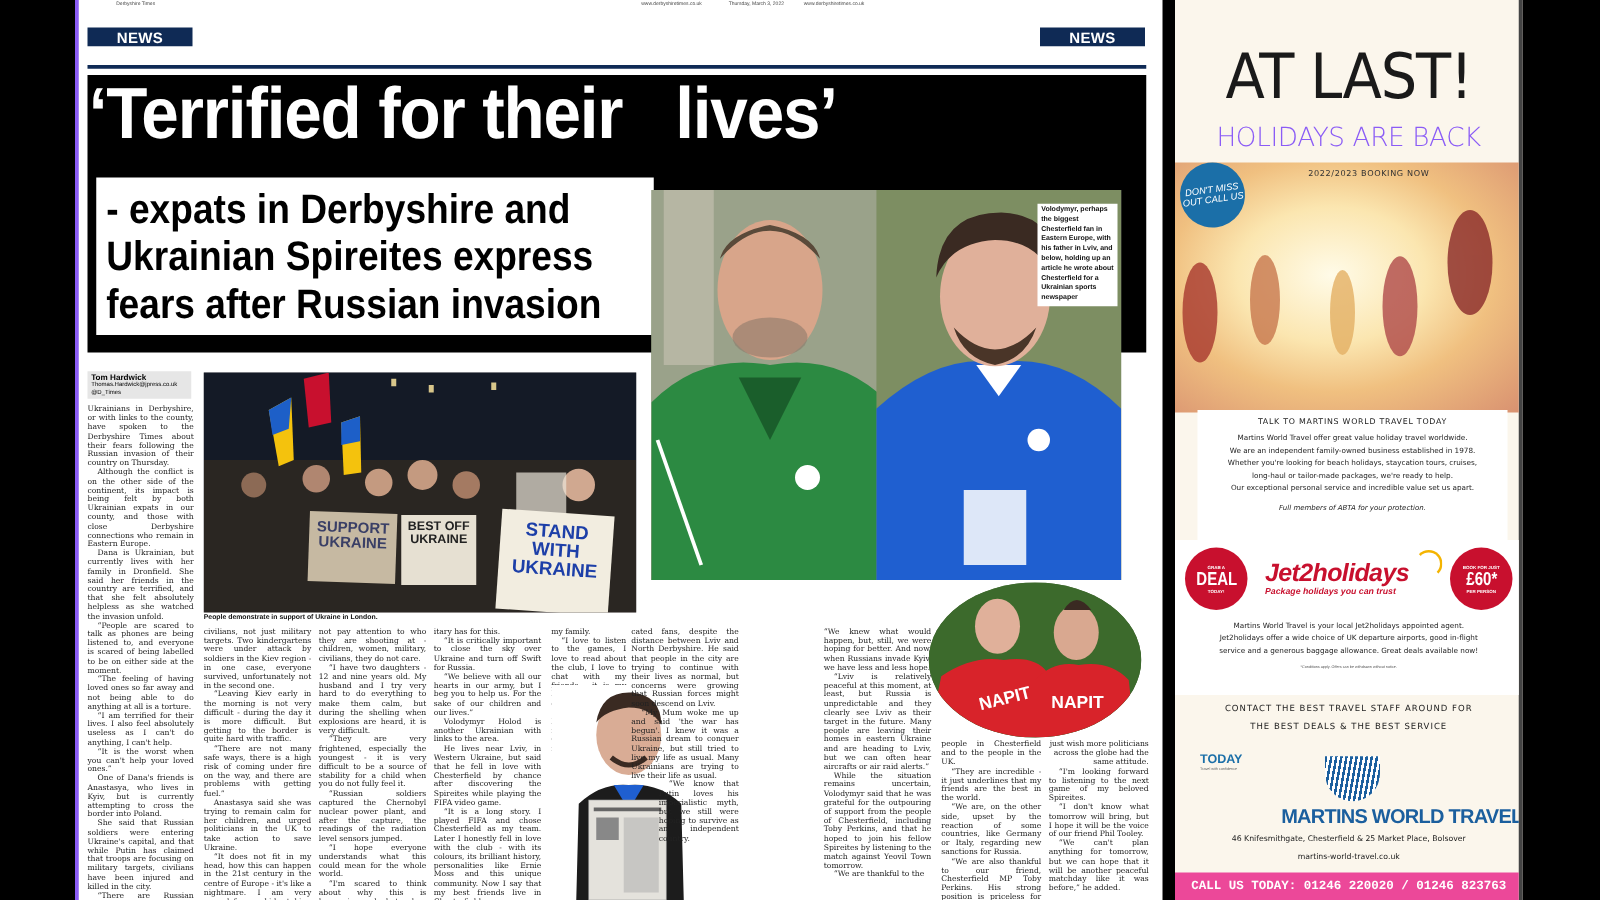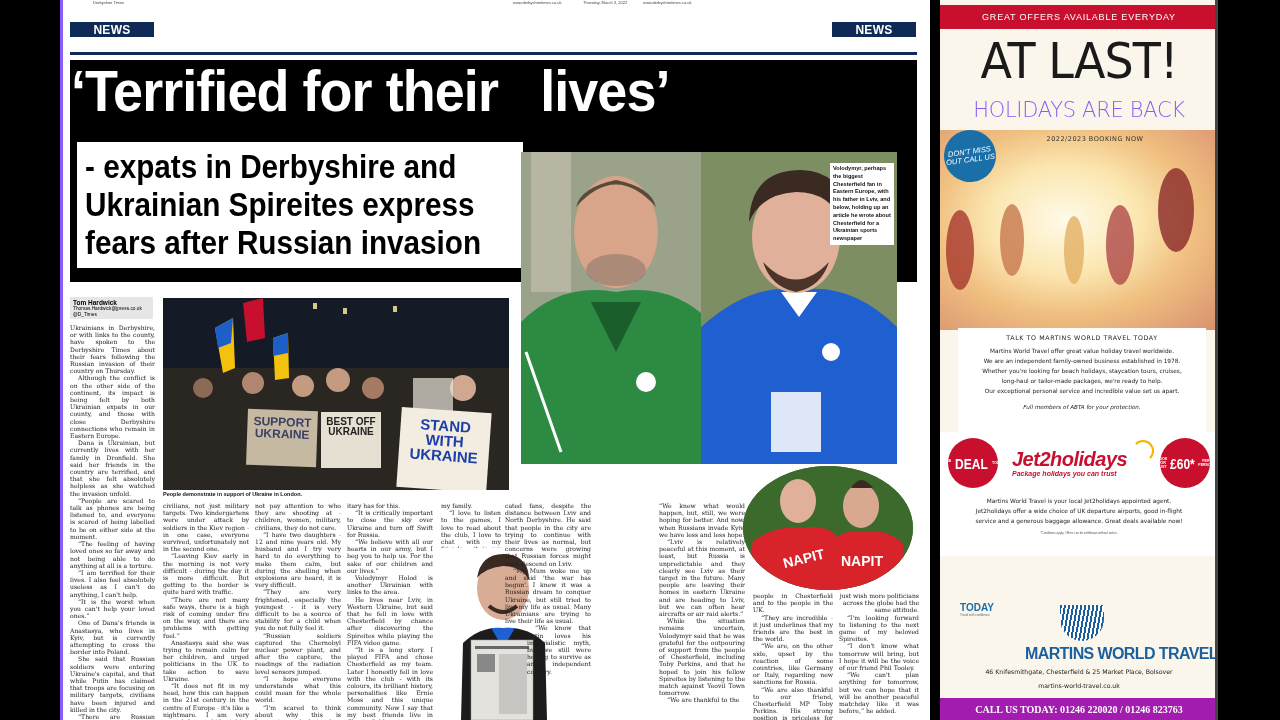--- a/index.html
+++ b/index.html
@@ -33,36 +33,36 @@
 .ad-atlast{position:absolute;left:0;top:36px;width:278px;text-align:center;font-family:"DejaVu Sans",sans-serif;font-size:50px;color:#1a1a1a;letter-spacing:-1px;transform:scaleX(.92);line-height:1}
 .ad-back{position:absolute;left:0;top:98px;width:278px;text-align:center;font-family:"DejaVu Sans",sans-serif;font-size:21px;color:#8b5cf6;font-weight:300;letter-spacing:-.3px}
 .ad-booking{position:absolute;left:16px;top:135px;width:278px;text-align:center;font-family:"DejaVu Sans",sans-serif;font-size:6.5px;color:#333;letter-spacing:.5px}
 .ad-beach{position:absolute;left:0;top:130px;width:278px;height:200px;background:radial-gradient(ellipse at 45% 45%,#fffbe8 0%,#fbe6b0 35%,#f0c080 60%,#d89070 100%)}
 .ad-circle{position:absolute;left:4px;top:130px;width:52px;height:52px;border-radius:50%;background:#1b6fa8;color:#fff;font-family:"Liberation Sans",sans-serif;font-style:italic;font-size:7.5px;line-height:8px;display:flex;align-items:center;justify-content:center;text-align:center;transform:rotate(-8deg)}
 .ad-info{position:absolute;left:18px;top:328px;width:248px;height:104px;background:#fff;text-align:center;font-family:"DejaVu Sans",sans-serif;color:#222}
 .ad-info .h{font-size:6.3px;letter-spacing:.6px;margin-top:6px}
 .ad-info .b{font-size:5.8px;line-height:10px;margin-top:5px}
 .ad-info .i{font-size:5.6px;font-style:italic;margin-top:8px}
 .ad-jet{position:absolute;left:0;top:432px;width:278px;height:124px;background:#fff}
-.deal{position:absolute;top:6px;width:50px;height:50px;border-radius:50%;background:#c8102e;color:#fff;font-family:"Liberation Sans",sans-serif;text-align:center;display:flex;flex-direction:row;align-items:center;justify-content:center}
+.deal{position:absolute;top:6px;width:50px;height:50px;border-radius:50%;background:#c8102e;color:#fff;font-family:"Liberation Sans",sans-serif;text-align:center;display:flex;flex-direction:column;align-items:center;justify-content:center}
 .deal .s{font-size:3.6px;font-weight:bold}
 .deal .l{font-size:15px;font-weight:bold;line-height:15px;transform:scaleX(.8)}
 .jet2{position:absolute;left:72px;top:16px;font-family:"Liberation Sans",sans-serif;font-weight:bold;font-style:italic;font-size:20px;color:#c8102e;letter-spacing:-.5px}
 .jet2tag{position:absolute;left:72px;top:38px;font-family:"Liberation Sans",sans-serif;font-weight:bold;font-style:italic;font-size:7px;color:#c8102e}
 .jet2sun{position:absolute;left:192px;top:8px;width:22px;height:22px;border:2px solid #f4b400;border-radius:50%;border-left-color:transparent;border-bottom-color:transparent}
 .jettext{position:absolute;left:0;top:64px;width:278px;text-align:center;font-family:"DejaVu Sans",sans-serif;font-size:5.8px;line-height:10px;color:#222}
 .jetcond{position:absolute;left:0;top:99px;width:278px;text-align:center;font-size:3px;color:#555;font-family:"Liberation Sans",sans-serif}
 .contact{position:absolute;left:0;top:560px;width:278px;text-align:center;font-family:"DejaVu Sans",sans-serif;font-size:6.8px;letter-spacing:.8px;line-height:14px;color:#222}
 .abta{position:absolute;left:20px;top:602px;font-family:"Liberation Sans",sans-serif;font-weight:bold;font-size:10px;color:#1b6fa8}
 .abta small{display:block;font-size:3px;font-weight:normal;color:#666}
 .mwt-logo{position:absolute;left:120px;top:605px;width:44px;height:36px;border-radius:0 0 22px 22px;background:repeating-linear-gradient(100deg,#1b5f9e 0 2px,#fff 2px 4px)}
 .mwt-name{position:absolute;left:0;top:645px;width:278px;text-align:right;font-family:"Liberation Sans",sans-serif;font-weight:bold;font-size:16px;color:#1b5f9e;letter-spacing:-.6px}
 .mwt-addr{position:absolute;left:0;top:668px;width:278px;text-align:center;font-family:"DejaVu Sans",sans-serif;font-size:6.2px;color:#222}
 .mwt-web{position:absolute;left:0;top:682px;width:278px;text-align:center;font-family:"DejaVu Sans",sans-serif;font-size:6.2px;color:#222}
-.callbar{position:absolute;left:0;top:698px;width:278px;height:22px;background:#a21caf;color:#fff;font-family:Liberation Serif, serif;font-weight:bold;font-size:10px;display:flex;align-items:center;justify-content:center;transform-origin:center}
+.callbar{position:absolute;left:0;top:698px;width:278px;height:22px;background:#ec4899;color:#fff;font-family:Liberation Mono, monospace;font-weight:bold;font-size:10px;display:flex;align-items:center;justify-content:center;transform-origin:center}
 </style>
 </head>
 <body>
 
 <div class="page">
   <div class="topstrip">
     <span style="left:30px">Derbyshire Times</span>
     <span style="left:450px">www.derbyshiretimes.co.uk</span>
     <span style="left:520px">Thursday, March 3, 2022</span>
     <span style="left:580px">www.derbyshiretimes.co.uk</span>
@@ -227,21 +227,20 @@
   </div>
   <div class="col" style="left:776px;top:592px;width:80px">
     <p style="text-indent:0;text-align:right">just wish more politicians across the globe had the same attitude.</p>
     <p>“I'm looking forward to listening to the next game of my beloved Spireites.</p>
     <p>“I don't know what tomorrow will bring, but I hope it will be the voice of our friend Phil Tooley.</p>
     <p>“We can't plan anything for tomorrow, but we can hope that it will be another peaceful matchday like it was before,” he added.</p>
   </div>
 </div>
 
 <div class="ad">
-  <div class="ad-top">GREAT OFFERS AVAILABLE EVERYDAY</div>
   <div class="ad-beach">
     <svg width="278" height="200" viewBox="0 0 278 200">
       <g fill="#a8382e" opacity=".8">
         <ellipse cx="20" cy="120" rx="14" ry="40"></ellipse>
         <ellipse cx="72" cy="110" rx="12" ry="36" fill="#c8784e"></ellipse>
         <ellipse cx="134" cy="120" rx="10" ry="34" fill="#e4b064"></ellipse>
         <ellipse cx="180" cy="115" rx="14" ry="40" fill="#b04a4a"></ellipse>
         <ellipse cx="236" cy="80" rx="18" ry="42" fill="#8a2a2a"></ellipse>
       </g>
     </svg>
@@ -278,20 +277,24 @@
       <span class="s">PER PERSON</span>
     </div>
     <div class="jettext">
       <div>Martins World Travel is your local Jet2holidays appointed agent.</div>
       <div>Jet2holidays offer a wide choice of UK departure airports, good in-flight</div>
       <div>service and a generous baggage allowance. Great deals available now!</div>
     </div>
     <div class="jetcond">*Conditions apply. Offers can be withdrawn without notice.</div>
   </div>
 
+  <div class="contact">
+    <div>CONTACT THE BEST TRAVEL STAFF AROUND FOR</div>
+    <div>THE BEST DEALS &amp; THE BEST SERVICE</div>
+  </div>
   <div class="abta">
     <span>TODAY</span>
     <small>Travel with confidence</small>
   </div>
   <div class="mwt-logo"></div>
   <div class="mwt-name">MARTINS WORLD TRAVEL</div>
   <div class="mwt-addr">46 Knifesmithgate, Chesterfield &amp; 25 Market Place, Bolsover</div>
   <div class="mwt-web">martins-world-travel.co.uk</div>
   <div class="callbar">CALL US TODAY: 01246 220020 / 01246 823763</div>
 </div>

